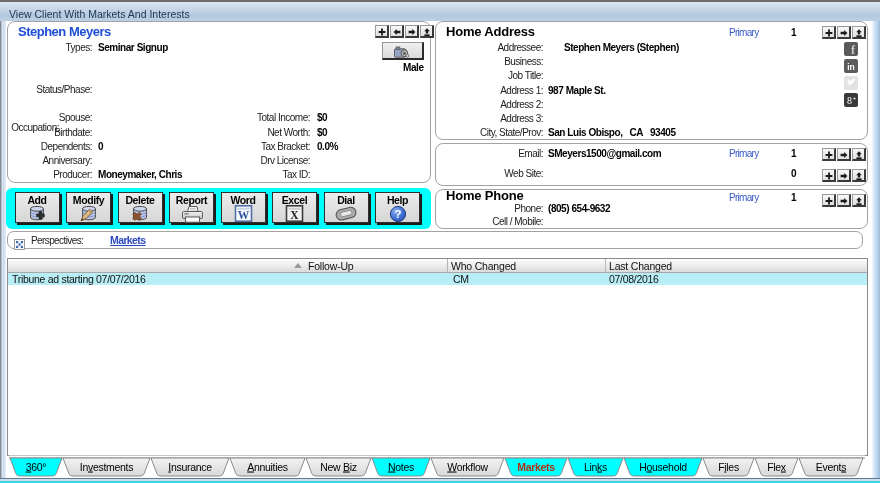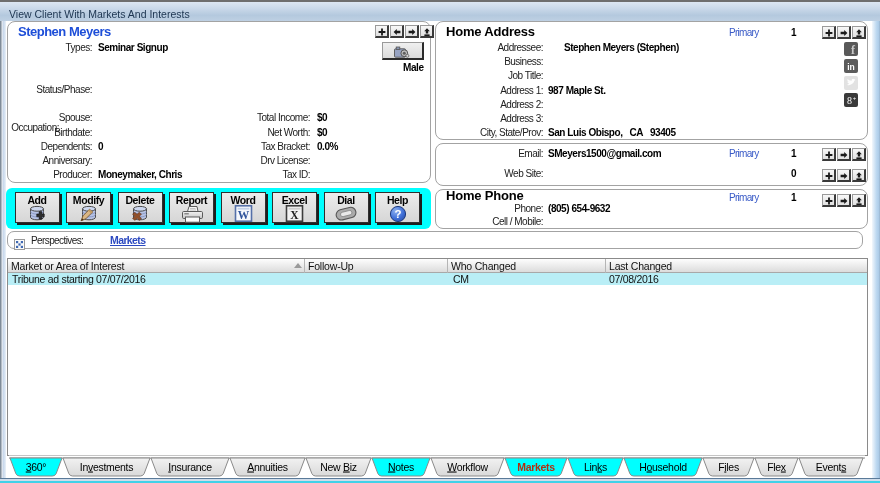--- a/index.html
+++ b/index.html
@@ -312,21 +312,20 @@
         <rect x="6.8" y="2" width="2.2" height="2.2" fill="#3e68b2"></rect>
         <rect x="4.4" y="4.4" width="2.2" height="2.2" fill="#3e68b2"></rect>
         <rect x="2" y="6.8" width="2.2" height="2.2" fill="#3e68b2"></rect>
         <rect x="6.8" y="6.8" width="2.2" height="2.2" fill="#3e68b2"></rect>
       </svg></div>
   <div class="abs" style="left:31px;top:235px;font-size:10px;letter-spacing:-0.6px;color:#222;">Perspectives:</div>
   <div class="abs" style="left:110px;top:234px;font-size:10.5px;letter-spacing:-0.6px;color:#2b49c0;font-weight:bold;text-decoration:underline;">Markets</div>
 
   <div class="abs" id="grid">
     <div id="ghead">
-      <div class="gcol" style="left:0;width:297px;">Market or Area of Interest</div>
       <div class="gcol" style="left:297px;width:143px;">Follow-Up</div>
       <div class="gcol" style="left:440px;width:158px;">Who Changed</div>
       <div class="gcol" style="left:598px;width:261px;border-right:none;">Last Changed</div>
       <svg style="position:absolute;left:286px;top:4px;" width="8" height="6">
           <path d="M4 0 L8 5 L0 5 Z" fill="#9a9a9a"></path>
         </svg>
     </div>
     <div id="grow1">
       <span style="position:absolute;left:4px;">Tribune ad starting 07/07/2016</span>
       <span style="position:absolute;left:445px;">CM</span>

